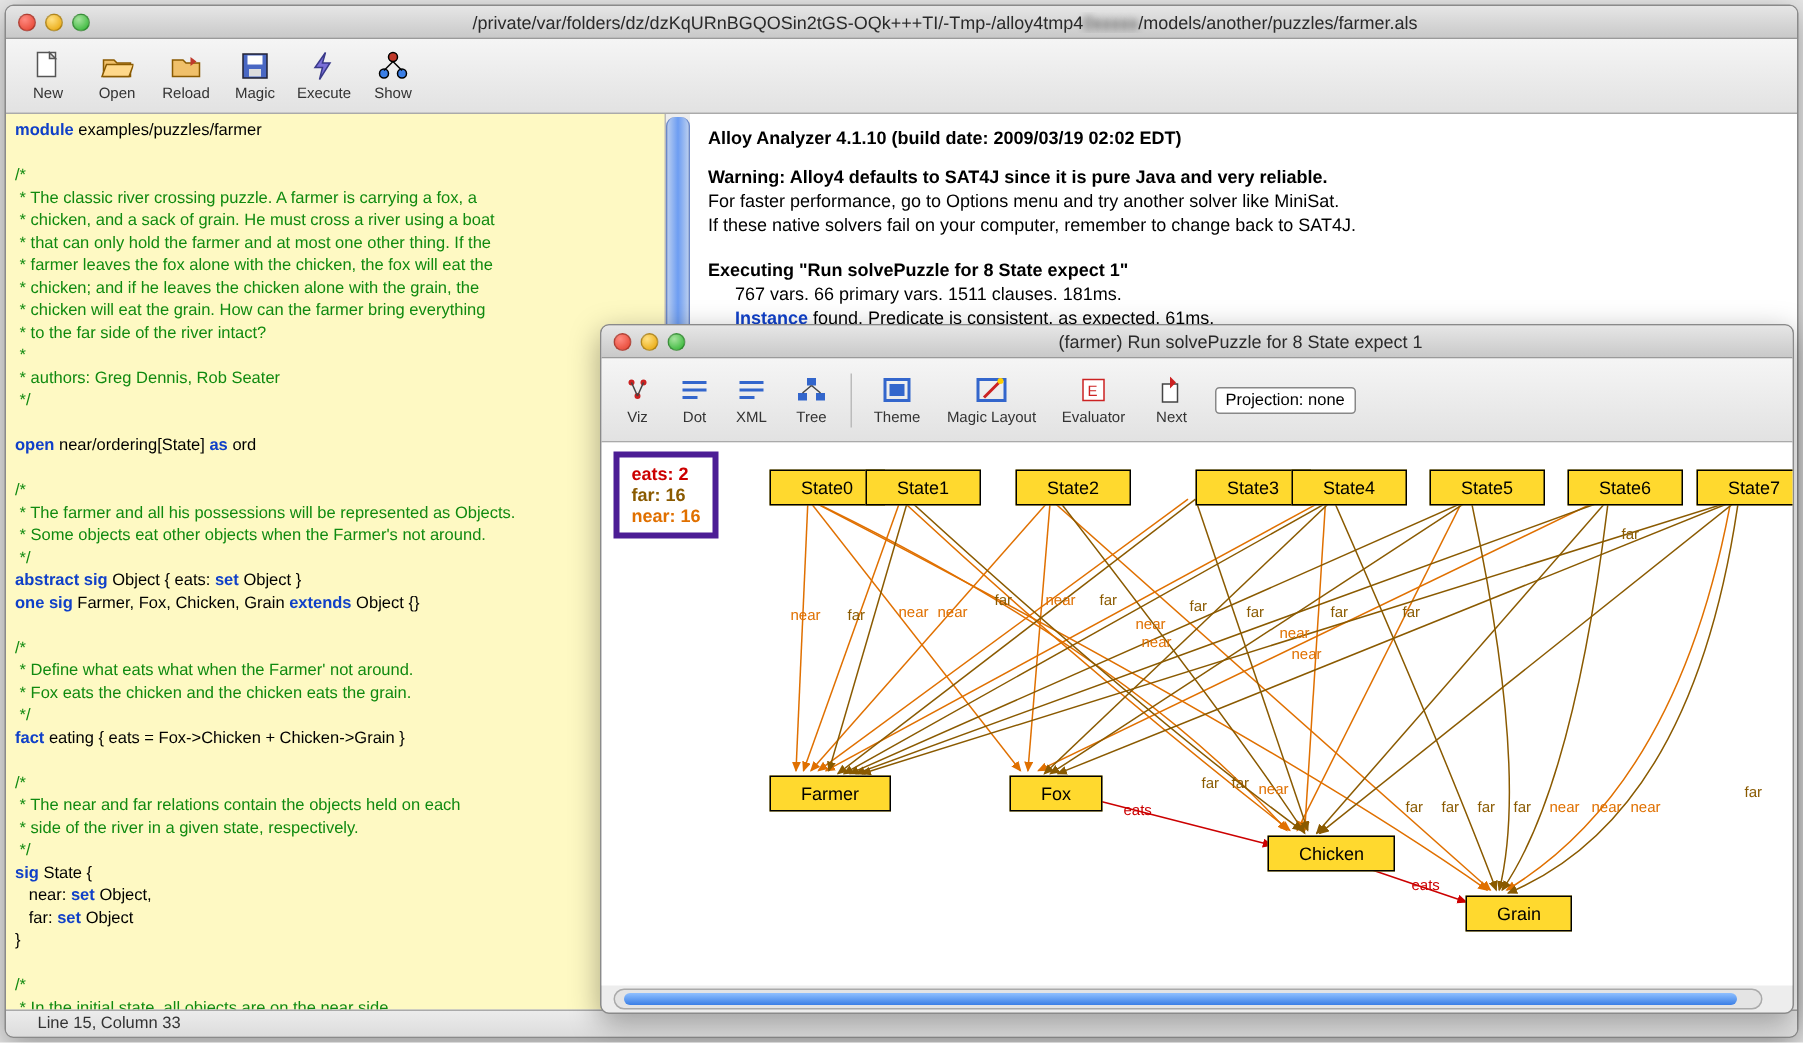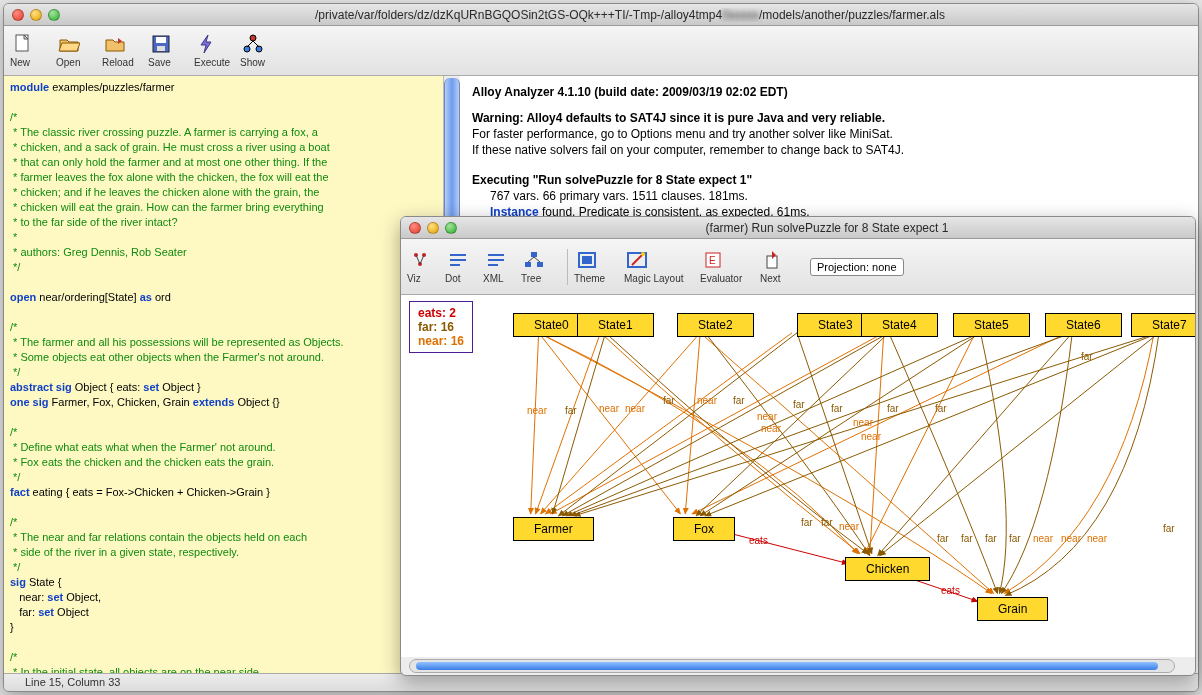--- a/index.html
+++ b/index.html
@@ -47,21 +47,21 @@
   background: linear-gradient(#f5f5f5, #e2e2e2);
   border-bottom: 1px solid #aaa;
   display: flex;
   align-items: center;
   padding: 0 6px;
   gap: 2px;
 }
 .tbtn {
   display: flex;
   flex-direction: column;
-  align-items: flex-start;
+  align-items: center;
   justify-content: center;
   width: 44px;
   height: 46px;
   font-size: 10px;
   color: #333;
   border-radius: 4px;
 }
 .tbtn .ico { width: 26px; height: 22px; margin-bottom: 2px; display:flex; align-items:center; justify-content:center; }
 .tsep { width: 1px; height: 36px; background: #bbb; margin: 0 4px; }
 
@@ -130,21 +130,21 @@
   font-size: 11px;
 }
 .viz-body {
   position: absolute;
   top: 78px; left: 0; right: 0; bottom: 18px;
   background: #fff;
 }
 .legend {
   position: absolute;
   top: 6px; left: 8px;
-  border: 1px solid #4c1d95;
+  border: 4px solid #4c1d95;
   padding: 4px 8px;
   font-size: 12px;
   font-weight: bold;
   background: #fff;
 }
 .legend .l-eats { color: #cc0000; }
 .legend .l-far  { color: #8a5a00; }
 .legend .l-near { color: #e07000; }
 
 .node {
@@ -224,21 +224,21 @@
       <span>Reload</span>
     </div>
     <div class="tbtn">
       <div class="ico">
           <svg width="20" height="20">
             <rect x="2" y="2" width="16" height="16" fill="#4a68c4" stroke="#223"></rect>
             <rect x="5" y="3" width="10" height="6" fill="#fff"></rect>
             <rect x="6" y="12" width="8" height="5" fill="#ddd"></rect>
           </svg>
         </div>
-      <span>Save</span>
+      <span>Magic</span>
     </div>
     <div class="tbtn">
       <div class="ico">
           <svg width="20" height="20">
             <path d="M11 1 L4 11 h5 l-2 8 7-11 h-5 z" fill="#7a6fd8" stroke="#3a3a8a"></path>
           </svg>
         </div>
       <span>Execute</span>
     </div>
     <div class="tbtn">

